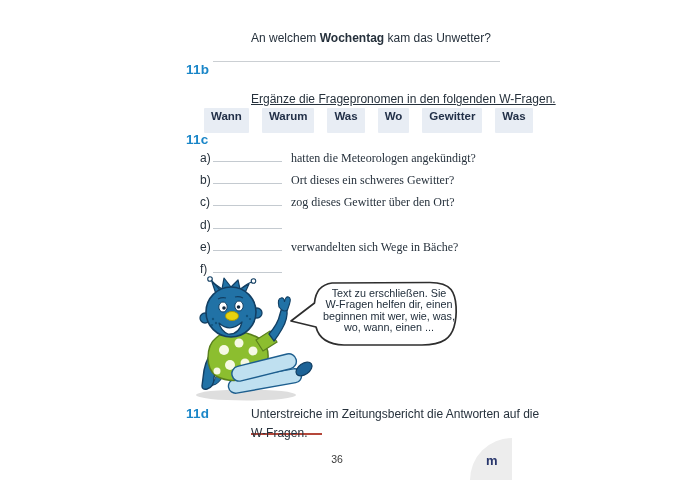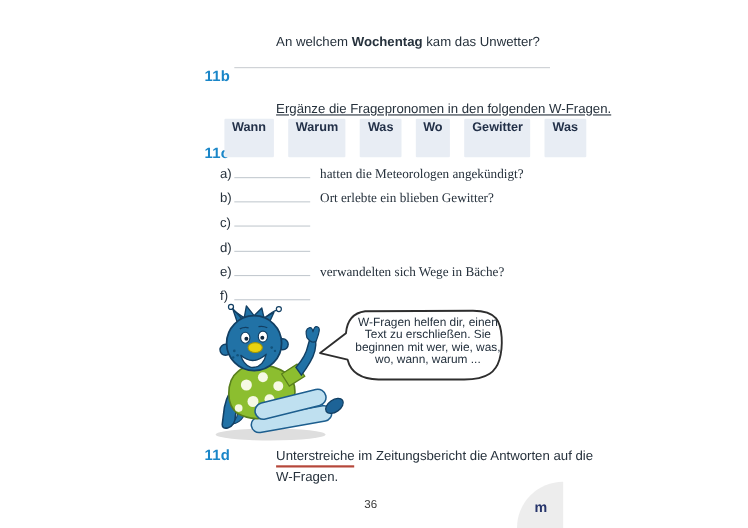--- a/index.html
+++ b/index.html
@@ -23,21 +23,21 @@
   .divider {
     border-bottom:1px solid #cbcfd3;
     height:1px;
   }
   .chip-row { display:flex; gap:13px; }
   .chip {
     background:#e8edf4;
     color:#223048;
     font-size:11.5px;
     font-weight:600;
-    padding:2px 7px 21px 7px;
+    padding:2px 7px 11px 7px;
     border-radius:1px;
     white-space:nowrap;
   }
   .qrow {
     position:absolute;
     left:200px;
     display:flex;
     align-items:baseline;
     font-size:12px;
     height:16px;
@@ -60,21 +60,21 @@
     color:#222f3c;
   }
   .bubble-text span { display:block; }
   .s11d-text {
     width:302px;
     font-size:12px;
     line-height:18.5px;
   }
   .underline-red {
     border-bottom:2px solid #b5473a;
-    padding-bottom:2px;
+    padding-bottom:12px;
   }
   .page-num {
     font-size:10.5px;
     color:#3a3a3a;
     width:26px;
     text-align:center;
   }
   .corner-badge {
     width:42px;
     height:42px;
@@ -112,25 +112,26 @@
 </div>
 
 <div class="qrow" style="top:149px;">
   <span class="letter">a)</span>
   <span class="blank"></span>
   <span class="qtext">hatten die Meteorologen angekündigt?</span>
 </div>
 <div class="qrow" style="top:171px;">
   <span class="letter">b)</span>
   <span class="blank"></span>
-  <span class="qtext">Ort erlebte ein blieben Gewitter?</span>
+  <span class="qtext">Ort dieses ein schweres Gewitter?</span>
 </div>
 <div class="qrow" style="top:193px;">
   <span class="letter">c)</span>
   <span class="blank"></span>
+  <span class="qtext">zog dieses Gewitter über den Ort?</span>
 </div>
 <div class="qrow" style="top:216px;">
   <span class="letter">d)</span>
   <span class="blank"></span>
 </div>
 <div class="qrow" style="top:238px;">
   <span class="letter">e)</span>
   <span class="blank"></span>
   <span class="qtext">verwandelten sich Wege in Bäche?</span>
 </div>
@@ -198,24 +199,24 @@
     <circle cx="26" cy="51" r="1.1"></circle>
     <circle cx="61" cy="42" r="1.2"></circle>
     <circle cx="64" cy="45" r="1.1"></circle>
   </g>
 </svg>
 
 <svg class="abs" style="left:286px; top:280px;" width="180" height="72" viewBox="0 0 180 72">
   <path d="M 46 3 C 35 4.5 29.5 11 28.5 23 L 5 41 L 30 47 C 33 59 42 64.5 58 65 L 136 65 C 158 65 165 57 168 47 C 171.5 35 171 17 165 9.5 C 160 3.5 152 2.5 144 2.5 L 46 3 Z" fill="#ffffff" stroke="#2e2e2e" stroke-width="1.7" stroke-linejoin="round"></path>
 </svg>
 <div class="abs bubble-text" style="left:318px; top:288px;">
+  <span>Text zu erschließen. Sie</span>
   <span>W-Fragen helfen dir, einen</span>
-  <span>Text zu erschließen. Sie</span>
   <span>beginnen mit wer, wie, was,</span>
-  <span>wo, wann, warum ...</span>
+  <span>wo, wann, einen ...</span>
 </div>
 
 <div class="abs ex-label" style="left:186px; top:406px;">11d</div>
 <div class="abs ex-text s11d-text" style="left:213px; top:405px;">
   <span class="underline-red">Unterstreiche</span><span> im Zeitungsbericht die Antworten auf die W-Fragen.</span>
 </div>
 
 <div class="abs page-num" style="left:324px; top:453px;">36</div>
 
 <div class="abs corner-badge" style="left:470px; top:438px;">

